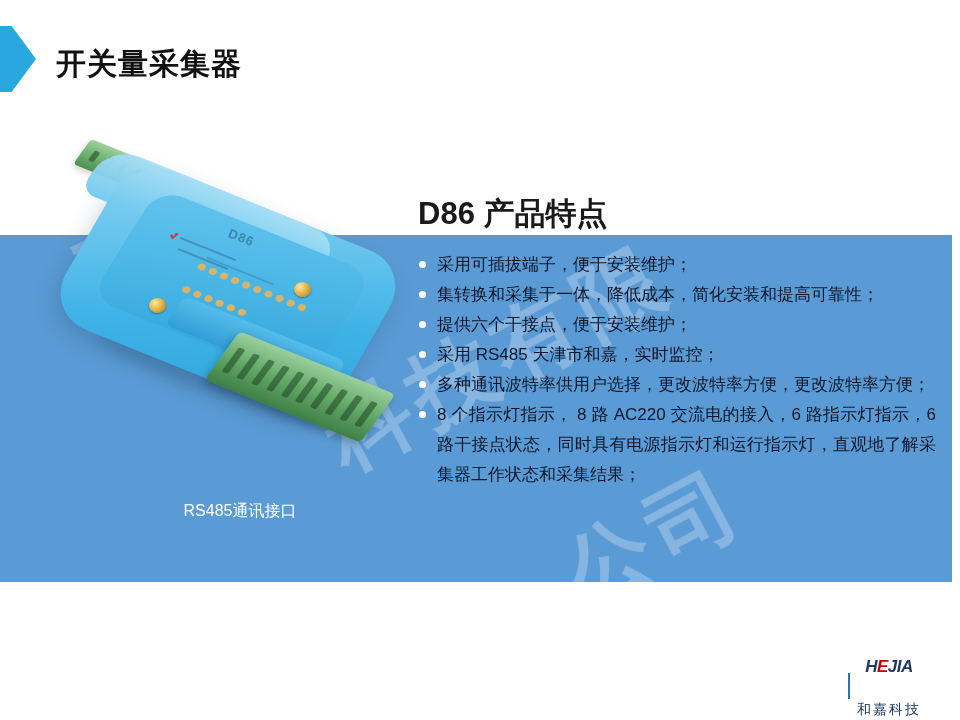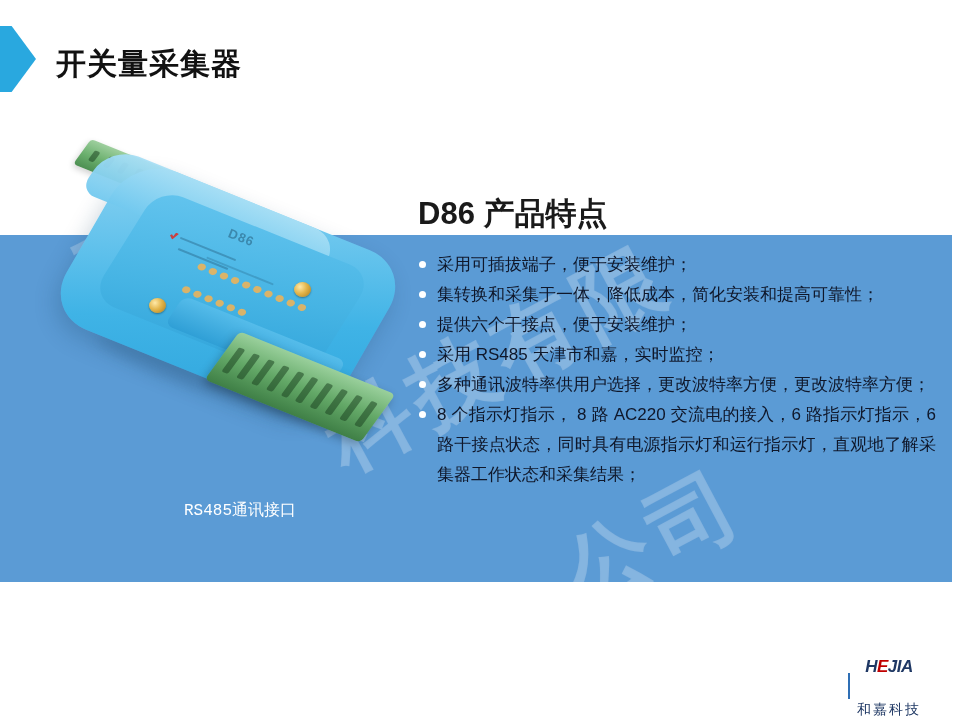--- a/index.html
+++ b/index.html
@@ -230,21 +230,20 @@
   
   .photo-caption {
     position: absolute;
     left: 110px;
     top: 500px;
     width: 260px;
     text-align: center;
     color: #ffffff;
     font-size: 16px;
     line-height: 22px;
-    font-family: Liberation Mono, monospace;
   }
 
   
   .feature-heading {
     position: absolute;
     left: 418px;
     top: 198px;
     font-size: 31px;
     font-weight: bold;
     color: #1a1a1a;

